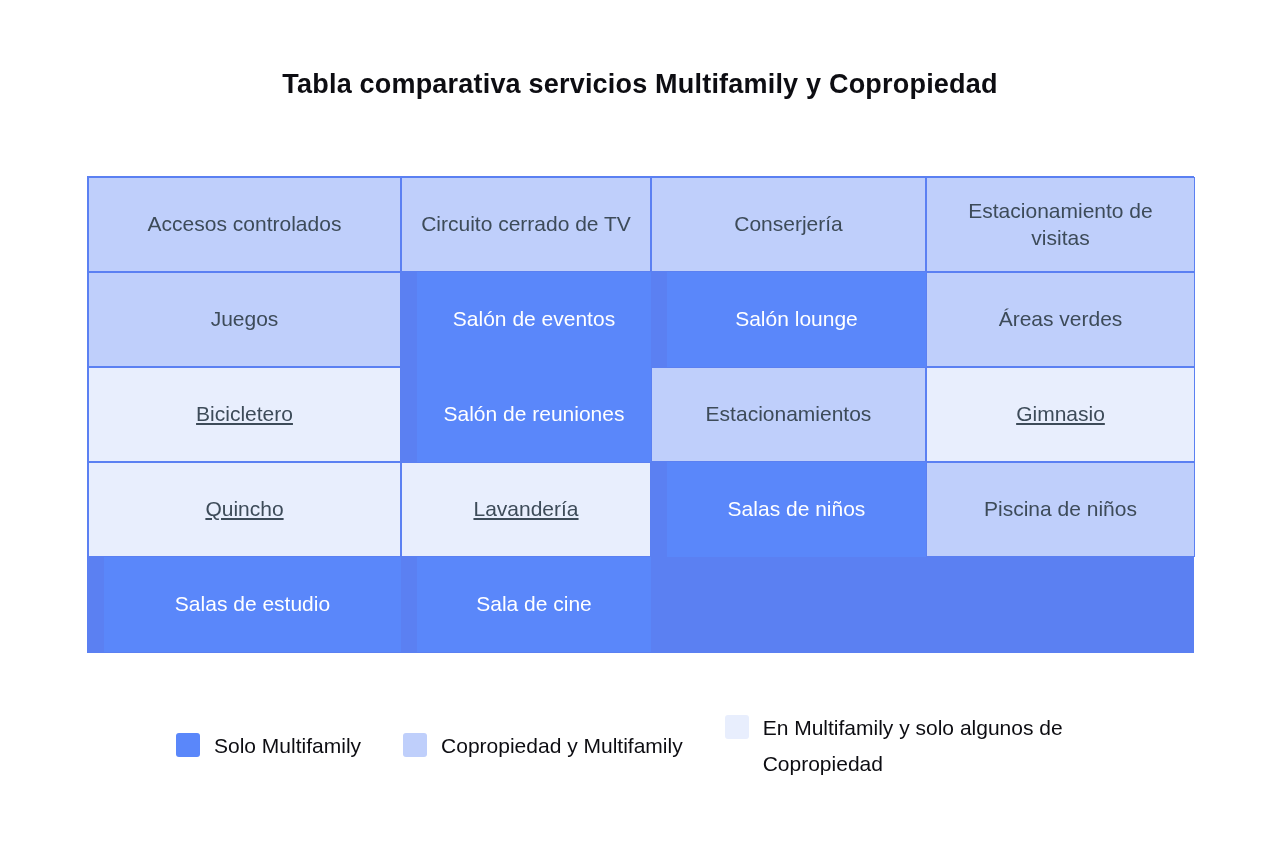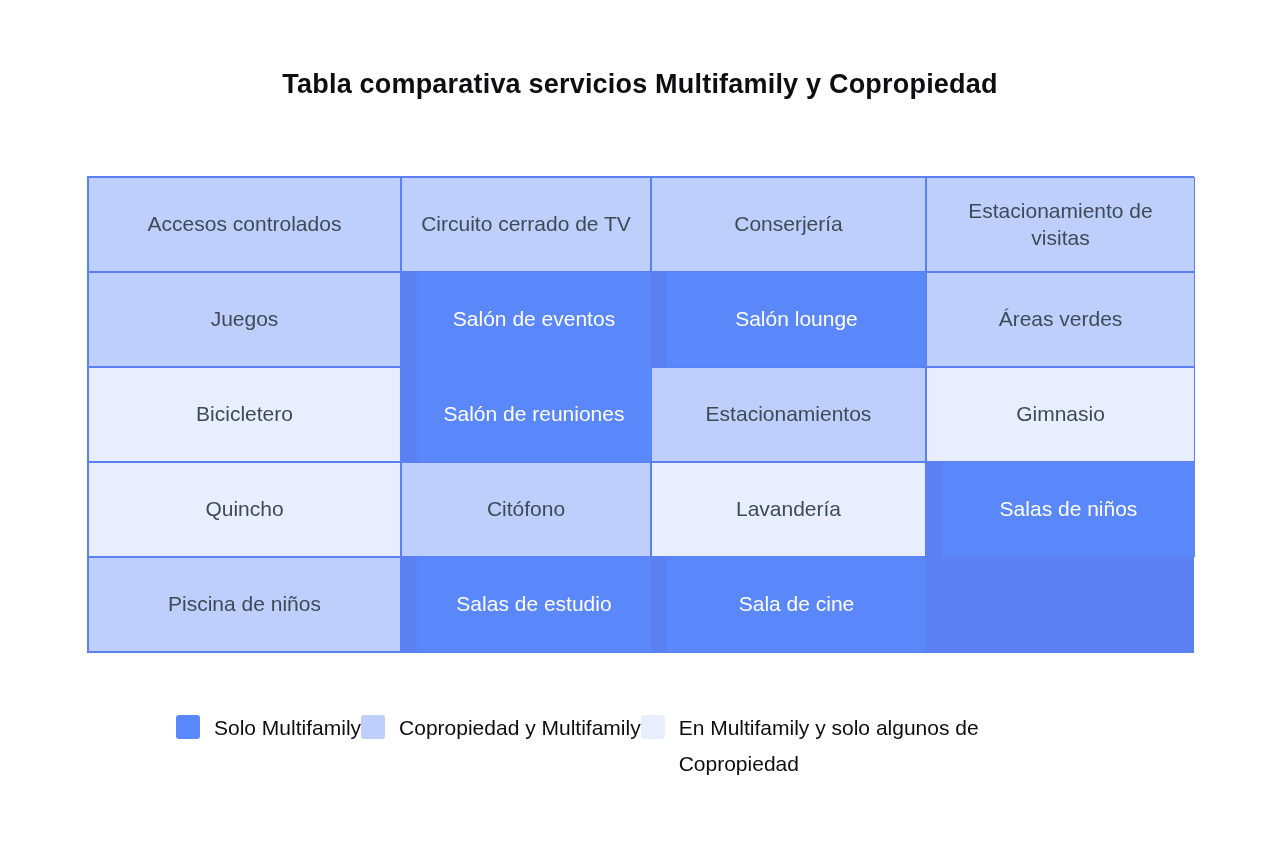--- a/index.html
+++ b/index.html
@@ -40,25 +40,25 @@
   .cell{
     display:flex; align-items:center; justify-content:center;
     text-align:center;
     font-size:21px;
     border:1px solid var(--border);
     padding:4px 10px;
     line-height:1.25;
   }
   .cat-solo { background:var(--solo);  color:var(--cell-text-dark); border-color:var(--solo);margin-left:16px; }
   .cat-copro{ background:var(--copro); color:var(--cell-text); }
-  .cat-mixto{ background:var(--mixto); color:var(--cell-text); }
+  .cat-mixto{ background:var(--mixto); color:var(--cell-text);text-decoration:underline; }
 
   .legend{
     position:absolute; left:176px; top:710px;
-    display:flex; align-items:flex-start; 
+    display:flex; align-items:center; gap:42px;
   }
   .legend-item{
     display:flex; align-items:flex-start; gap:14px;
   }
   .legend-swatch{
     width:24px; height:24px; border-radius:3px; flex:none; margin-top:5px;
   }
   .legend-label{
     font-size:21px; line-height:1.7; color:var(--ink);
     max-width:345px;
@@ -77,21 +77,20 @@
       <div class="cell cat-copro">Estacionamiento de visitas</div>
       <div class="cell cat-copro">Juegos</div>
       <div class="cell cat-solo">Salón de eventos</div>
       <div class="cell cat-solo">Salón lounge</div>
       <div class="cell cat-copro">Áreas verdes</div>
       <div class="cell cat-mixto">Bicicletero</div>
       <div class="cell cat-solo">Salón de reuniones</div>
       <div class="cell cat-copro">Estacionamientos</div>
       <div class="cell cat-mixto">Gimnasio</div>
       <div class="cell cat-mixto">Quincho</div>
-      <div class="cell cat-copro">Citófono</div>
       <div class="cell cat-mixto">Lavandería</div>
       <div class="cell cat-solo">Salas de niños</div>
       <div class="cell cat-copro">Piscina de niños</div>
       <div class="cell cat-solo">Salas de estudio</div>
       <div class="cell cat-solo">Sala de cine</div>
     </div>
 
   <div class="legend" id="legend">
       <div class="legend-item">
         <span class="legend-swatch" style="background: rgb(90, 135, 250);"></span>

